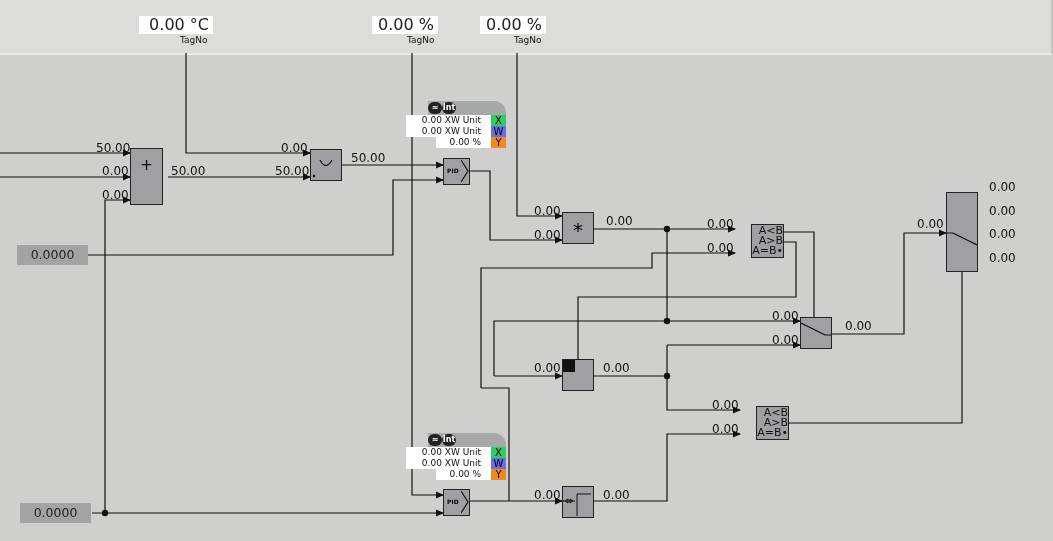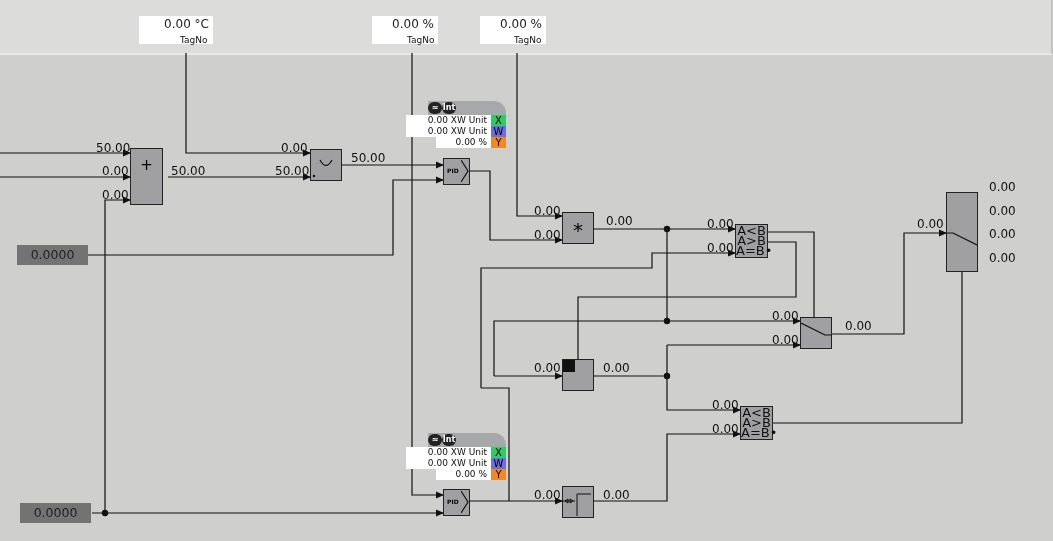--- a/index.html
+++ b/index.html
@@ -1,27 +1,27 @@
 <!DOCTYPE html>
 <html><head>
 <meta charset="utf-8">
 <style>
   html,body{margin:0;padding:0;}
   body{width:1053px;height:541px;background:#cfd0cd;position:relative;overflow:hidden;font-family:"DejaVu Sans",sans-serif;}
   #topbar{position:absolute;left:0;top:0;width:1051px;height:53px;background:#dcdddb;border-bottom:2px solid #e9eae8;border-right:2px solid #c4c5c2;}
-  .tagbox{position:absolute;height:28px;background:#fff;font-size:12px;line-height:17px;text-align:right;padding-right:4px;box-sizing:border-box;color:#222;}
+  .tagbox{position:absolute;height:18px;background:#fff;font-size:16px;line-height:17px;text-align:right;padding-right:4px;box-sizing:border-box;color:#222;}
   .taglbl{position:absolute;font-size:9px;color:#111;}
   svg#wires{position:absolute;left:0;top:0;}
   .lbl{position:absolute;font-size:12px;color:#111;white-space:nowrap;}
   .blk{position:absolute;background:#a09fa2;border:1.5px solid #222;box-sizing:border-box;}
-  .cmp{position:absolute;background:#a09fa2;border:1.5px solid #222;box-sizing:border-box;font-size:13px;line-height:10px;text-align:center;color:#111;}
-  .numbox{position:absolute;height:20px;background:#737373;font-size:12.5px;line-height:20px;text-align:center;color:#222;}
+  .cmp{position:absolute;background:#a09fa2;border:1.5px solid #222;box-sizing:border-box;font-size:11px;line-height:10px;text-align:right;color:#111;margin-left:16px;}
+  .numbox{position:absolute;height:20px;background:#a3a3a3;font-size:12.5px;line-height:20px;text-align:center;color:#222;}
   .pidpanel{position:absolute;width:100px;height:48px;}
   .pidtab{position:absolute;left:22px;top:0;width:78px;height:16px;background:#a7a8a9;border-radius:0 12px 0 0;}
-  .pidrow{position:absolute;left:0;height:11px;font-size:9px;line-height:11px;text-align:right;background:#fff;color:#111;padding-right:4px;box-sizing:border-box;}
+  .pidrow{position:absolute;left:0;height:11px;font-size:9px;line-height:11px;text-align:right;background:#fff;color:#111;padding-right:10px;box-sizing:border-box;}
   .pidtag{position:absolute;right:0;width:15px;height:11px;font-size:10px;line-height:11px;text-align:center;}
   .pidico{position:absolute;top:1px;height:12px;font-size:8px;line-height:12px;color:#fff;background:#222;border-radius:6px;text-align:center;font-weight:bold;}
   .pidblk{position:absolute;width:27px;height:27px;background:#a09fa2;border:1.5px solid #222;box-sizing:border-box;font-size:6px;font-weight:bold;line-height:24px;padding-left:3px;}
 </style>
 </head>
 <body>
 
 <div id="topbar"></div>
 
 <svg id="wires" width="1053" height="541">

